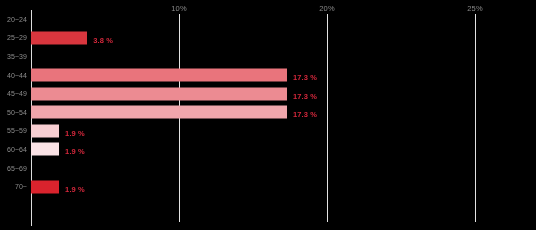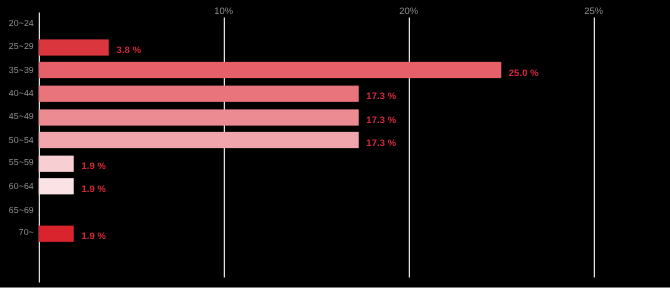--- a/index.html
+++ b/index.html
@@ -124,24 +124,20 @@
         </div>
         <div class="row">
           <div class="cat-label">25~29</div>
           <div class="bar-wrap">
             <div class="bar" style="width: 56.24px; background: rgb(217, 54, 62);"></div>
             <div class="bar-value" style="color: rgb(214, 40, 60);">3.8 %</div>
           </div>
         </div>
         <div class="row">
           <div class="cat-label">35~39</div>
-          <div class="bar-wrap">
-            <div class="bar" style="width: 370px; background: rgb(230, 96, 105);"></div>
-            <div class="bar-value" style="color: rgb(214, 40, 60);">25.0 %</div>
-          </div>
         </div>
         <div class="row">
           <div class="cat-label">40~44</div>
           <div class="bar-wrap">
             <div class="bar" style="width: 256.04px; background: rgb(233, 116, 124);"></div>
             <div class="bar-value" style="color: rgb(214, 40, 60);">17.3 %</div>
           </div>
         </div>
         <div class="row">
           <div class="cat-label">45~49</div>

